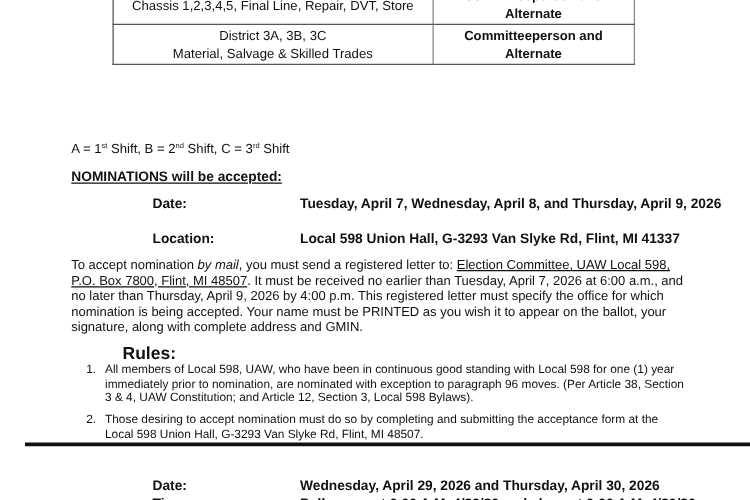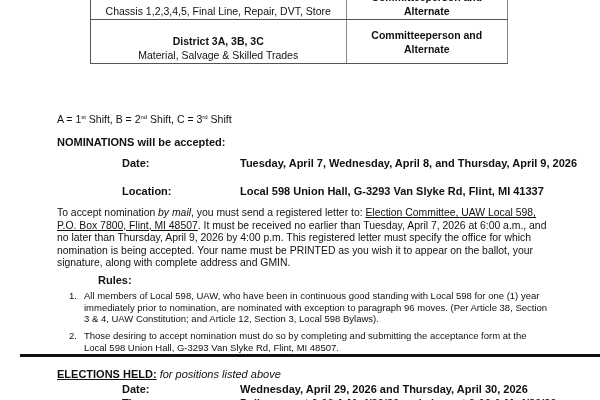--- a/index.html
+++ b/index.html
@@ -36,36 +36,37 @@
       border-right-color: #888;
       text-align: center;
       padding: 0;
       vertical-align: middle;
       line-height: 14px;
     }
     .district-table td.col-left { width: 256px; }
     .district-table td.col-right { width: 161px; font-weight: bold; font-size: 10.5px; }
     .district-table tr { height: 30.5px; }
     .district-table tr.first { height: 31px; }
-    .dname { font-weight: bold; display: block; margin-top: 14px; text-align: center; }
+    .dname { font-weight: normal; display: block; margin-top: 2px; text-align: center; }
     .ddesc { display: block; margin-bottom: 1px; }
     .role-line { display: block; }
 
     .shift-legend {
       position: absolute;
       left: 57px;
       top: 113px;
       font-size: 10.5px;
       white-space: nowrap;
     }
     .shift-legend sup { font-size: 6px; vertical-align: 4px; }
 
     .section-heading {
       position: absolute;
       font-weight: bold;
+      text-decoration: underline;
       font-size: 11px;
       white-space: nowrap;
     }
     .nom-heading { left: 57px; top: 136px; }
 
     .kv {
       position: absolute;
       left: 95px;
       font-weight: bold;
       font-size: 11px;
@@ -83,21 +84,21 @@
       line-height: 12.5px;
     }
     .para .u { text-decoration: underline; }
     .para .i { font-style: italic; }
 
     .rules-title {
       position: absolute;
       left: 57px;
       top: 274px;
       font-weight: bold;
-      font-size: 11px;
+      font-size: 14px;
       padding-left: 41px;
     }
     .rule {
       position: absolute;
       left: 69px;
       width: 480px;
       font-size: 9.5px;
       line-height: 11.5px;
     }
     .rule .num { position: absolute; left: 0; top: 0; }
@@ -171,21 +172,20 @@
     <span class="num">1.</span>
     <span class="txt">All members of Local 598, UAW, who have been in continuous good standing with Local 598 for one (1) year immediately prior to nomination, are nominated with exception to paragraph 96 moves. (Per Article 38, Section 3 &amp; 4, UAW Constitution; and Article 12, Section 3, Local 598 Bylaws).</span>
   </div>
   <div class="rule" style="top:330px;">
     <span class="num">2.</span>
     <span class="txt">Those desiring to accept nomination must do so by completing and submitting the acceptance form at the Local 598 Union Hall, G-3293 Van Slyke Rd, Flint, MI 48507.</span>
   </div>
 
   <div class="thick-rule"></div>
 
-  <div class="elect-heading-wrap"><span class="h">ELECTIONS HELD:</span><span class="sub"> for positions listed above</span></div>
 
   <div class="kv" style="top:383px;">
     <span class="k">Date:</span><span class="v">Wednesday, April 29, 2026 and Thursday, April 30, 2026</span>
   </div>
   <div class="kv" style="top:397px;">
     <span class="k">Time:</span><span class="v">Polls open at 6:00 A.M. 4/29/26 and close at 6:00 A.M. 4/30/26</span>
   </div>
 
 </div>
 

